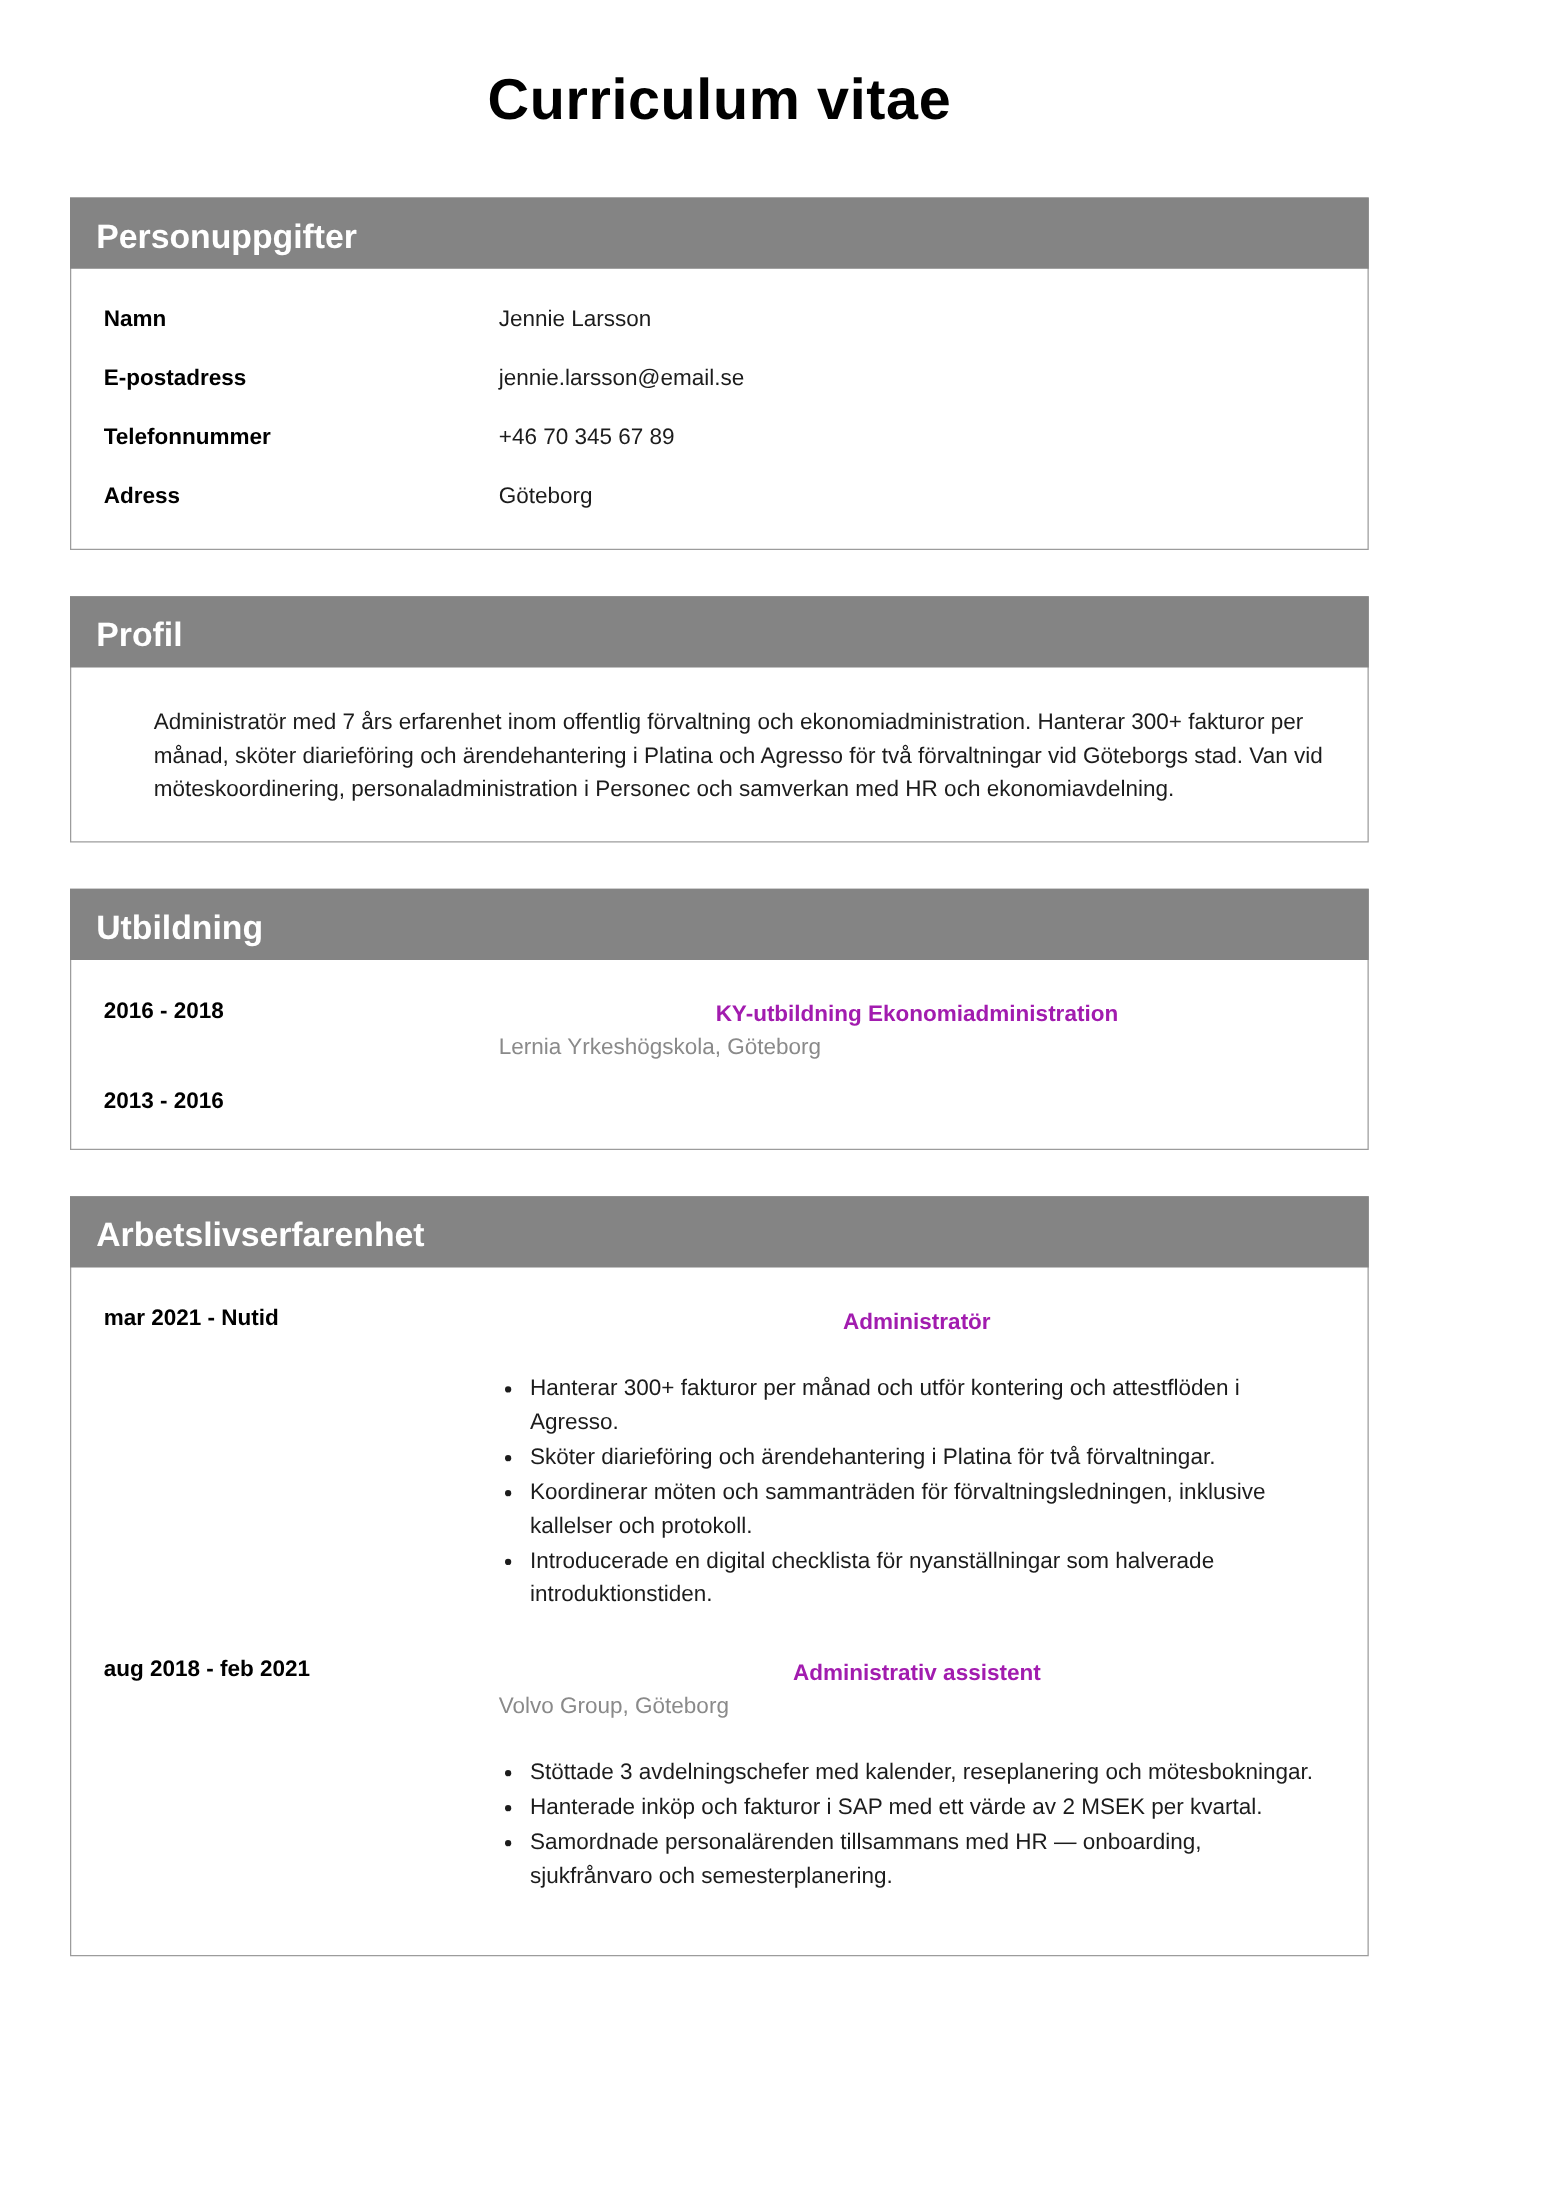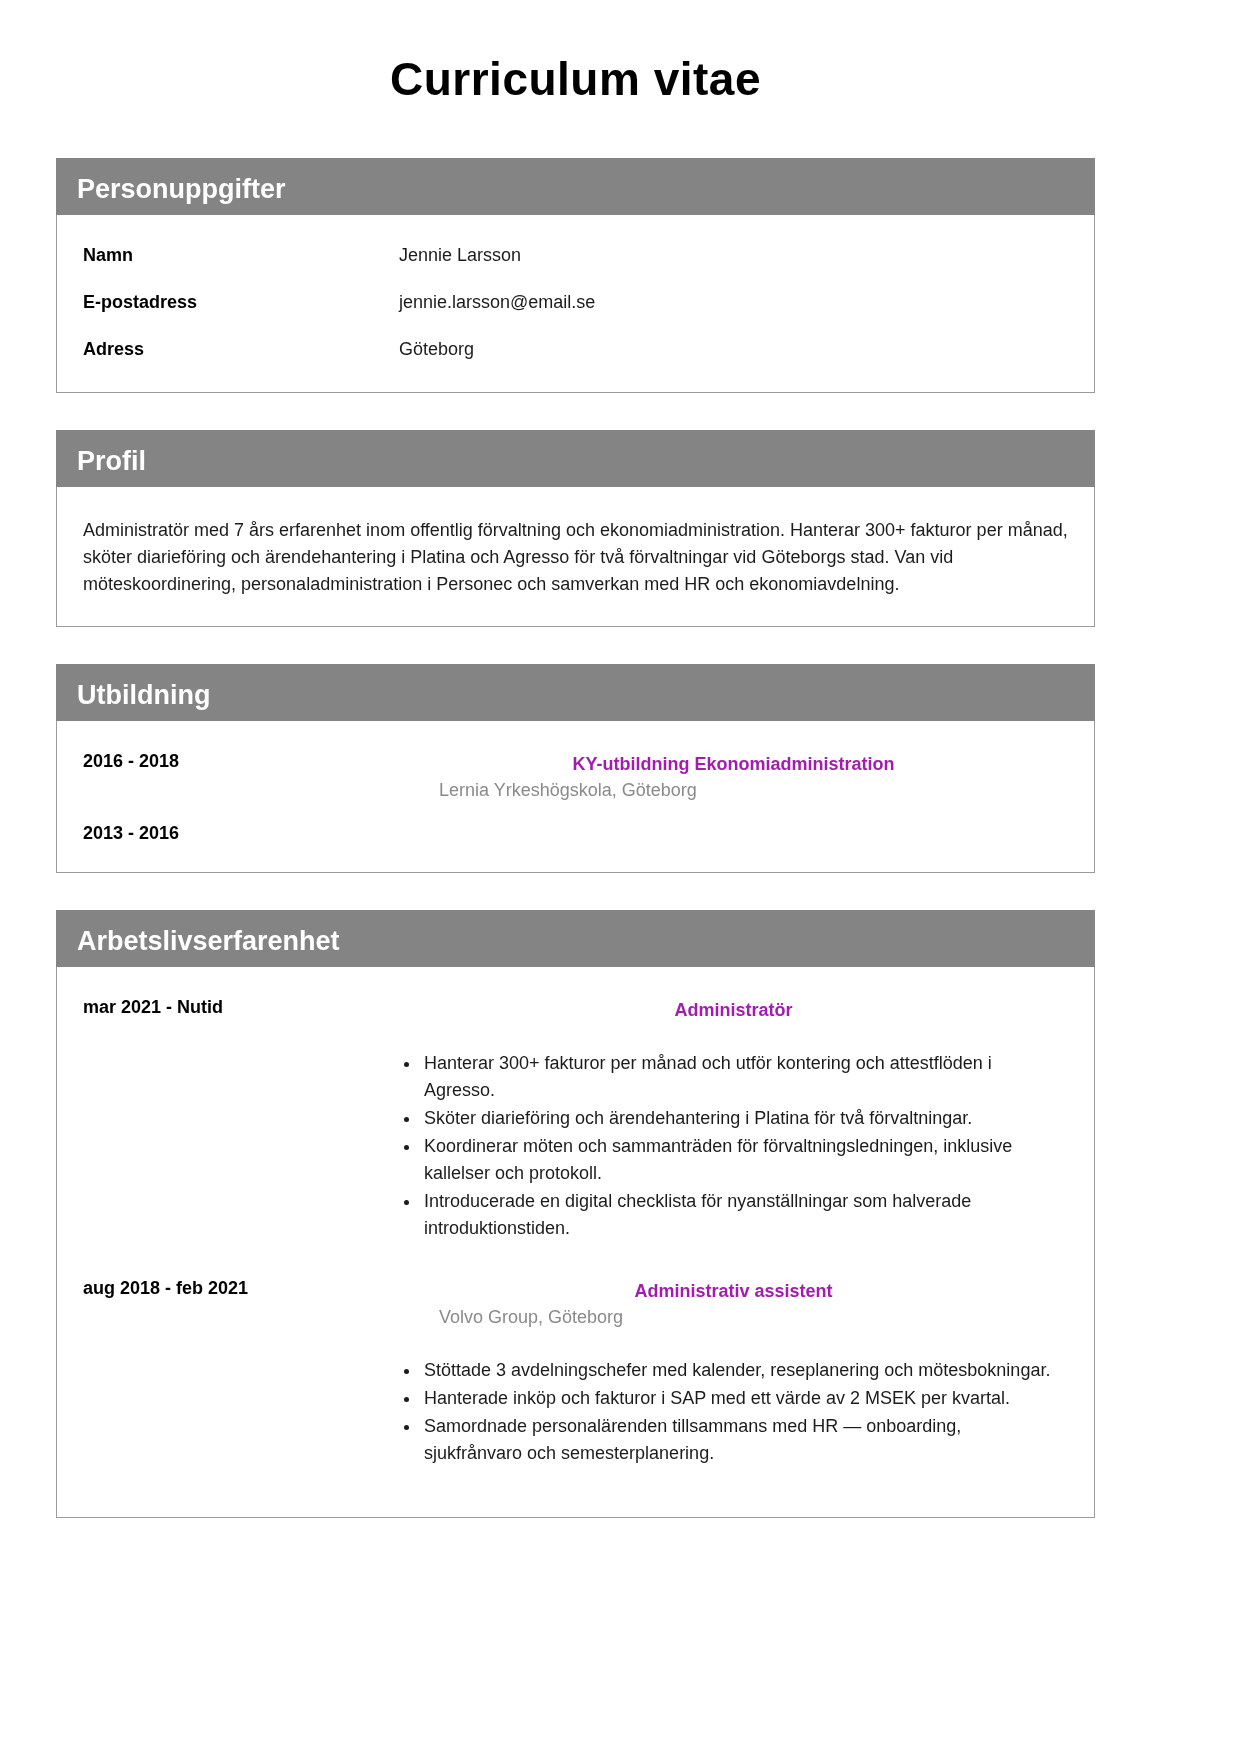--- a/index.html
+++ b/index.html
@@ -45,20 +45,21 @@
     margin-bottom: 26px;
     font-size: 18px;
   }
   .info-row:last-child { margin-bottom: 4px; }
   .info-label { font-weight: bold; color: #000000; }
   .info-value { color: #1c1c1c; }
   .profile-text {
     font-size: 18px;
     line-height: 27px;
     color: #1c1c1c;
+    margin-left: 40px;
   }
   .entry {
     display: grid;
     grid-template-columns: 316px 1fr;
     margin-bottom: 20px;
   }
   .entry:last-child { margin-bottom: 0; }
   .entry-period {
     font-weight: bold;
     font-size: 18px;
@@ -68,21 +69,20 @@
     font-weight: bold;
     font-size: 18px;
     color: #a21caf;
     line-height: 26px;
     text-align: center;
   }
   .entry-subtitle {
     font-size: 18px;
     color: #8a8a8a;
     line-height: 26px;
-    margin-left: 40px;
   }
   .entry-bullets {
     list-style: disc;
     margin: 27px 0 8px 22px;
   }
   .entry-bullets li {
     font-size: 18px;
     line-height: 27px;
     padding-left: 3px;
     margin-bottom: 1px;
@@ -102,20 +102,24 @@
   <section class="box">
     <div class="box-header">Personuppgifter</div>
     <div class="box-body">
       <div class="info-row">
         <div class="info-label">Namn</div>
         <div class="info-value">Jennie Larsson</div>
       </div>
       <div class="info-row">
         <div class="info-label">E-postadress</div>
         <div class="info-value">jennie.larsson@email.se</div>
+      </div>
+      <div class="info-row">
+        <div class="info-label">Telefonnummer</div>
+        <div class="info-value">+46 70 345 67 89</div>
       </div>
       <div class="info-row">
         <div class="info-label">Adress</div>
         <div class="info-value">Göteborg</div>
       </div>
     </div>
   </section>
 
   <section class="box">
     <div class="box-header">Profil</div>

